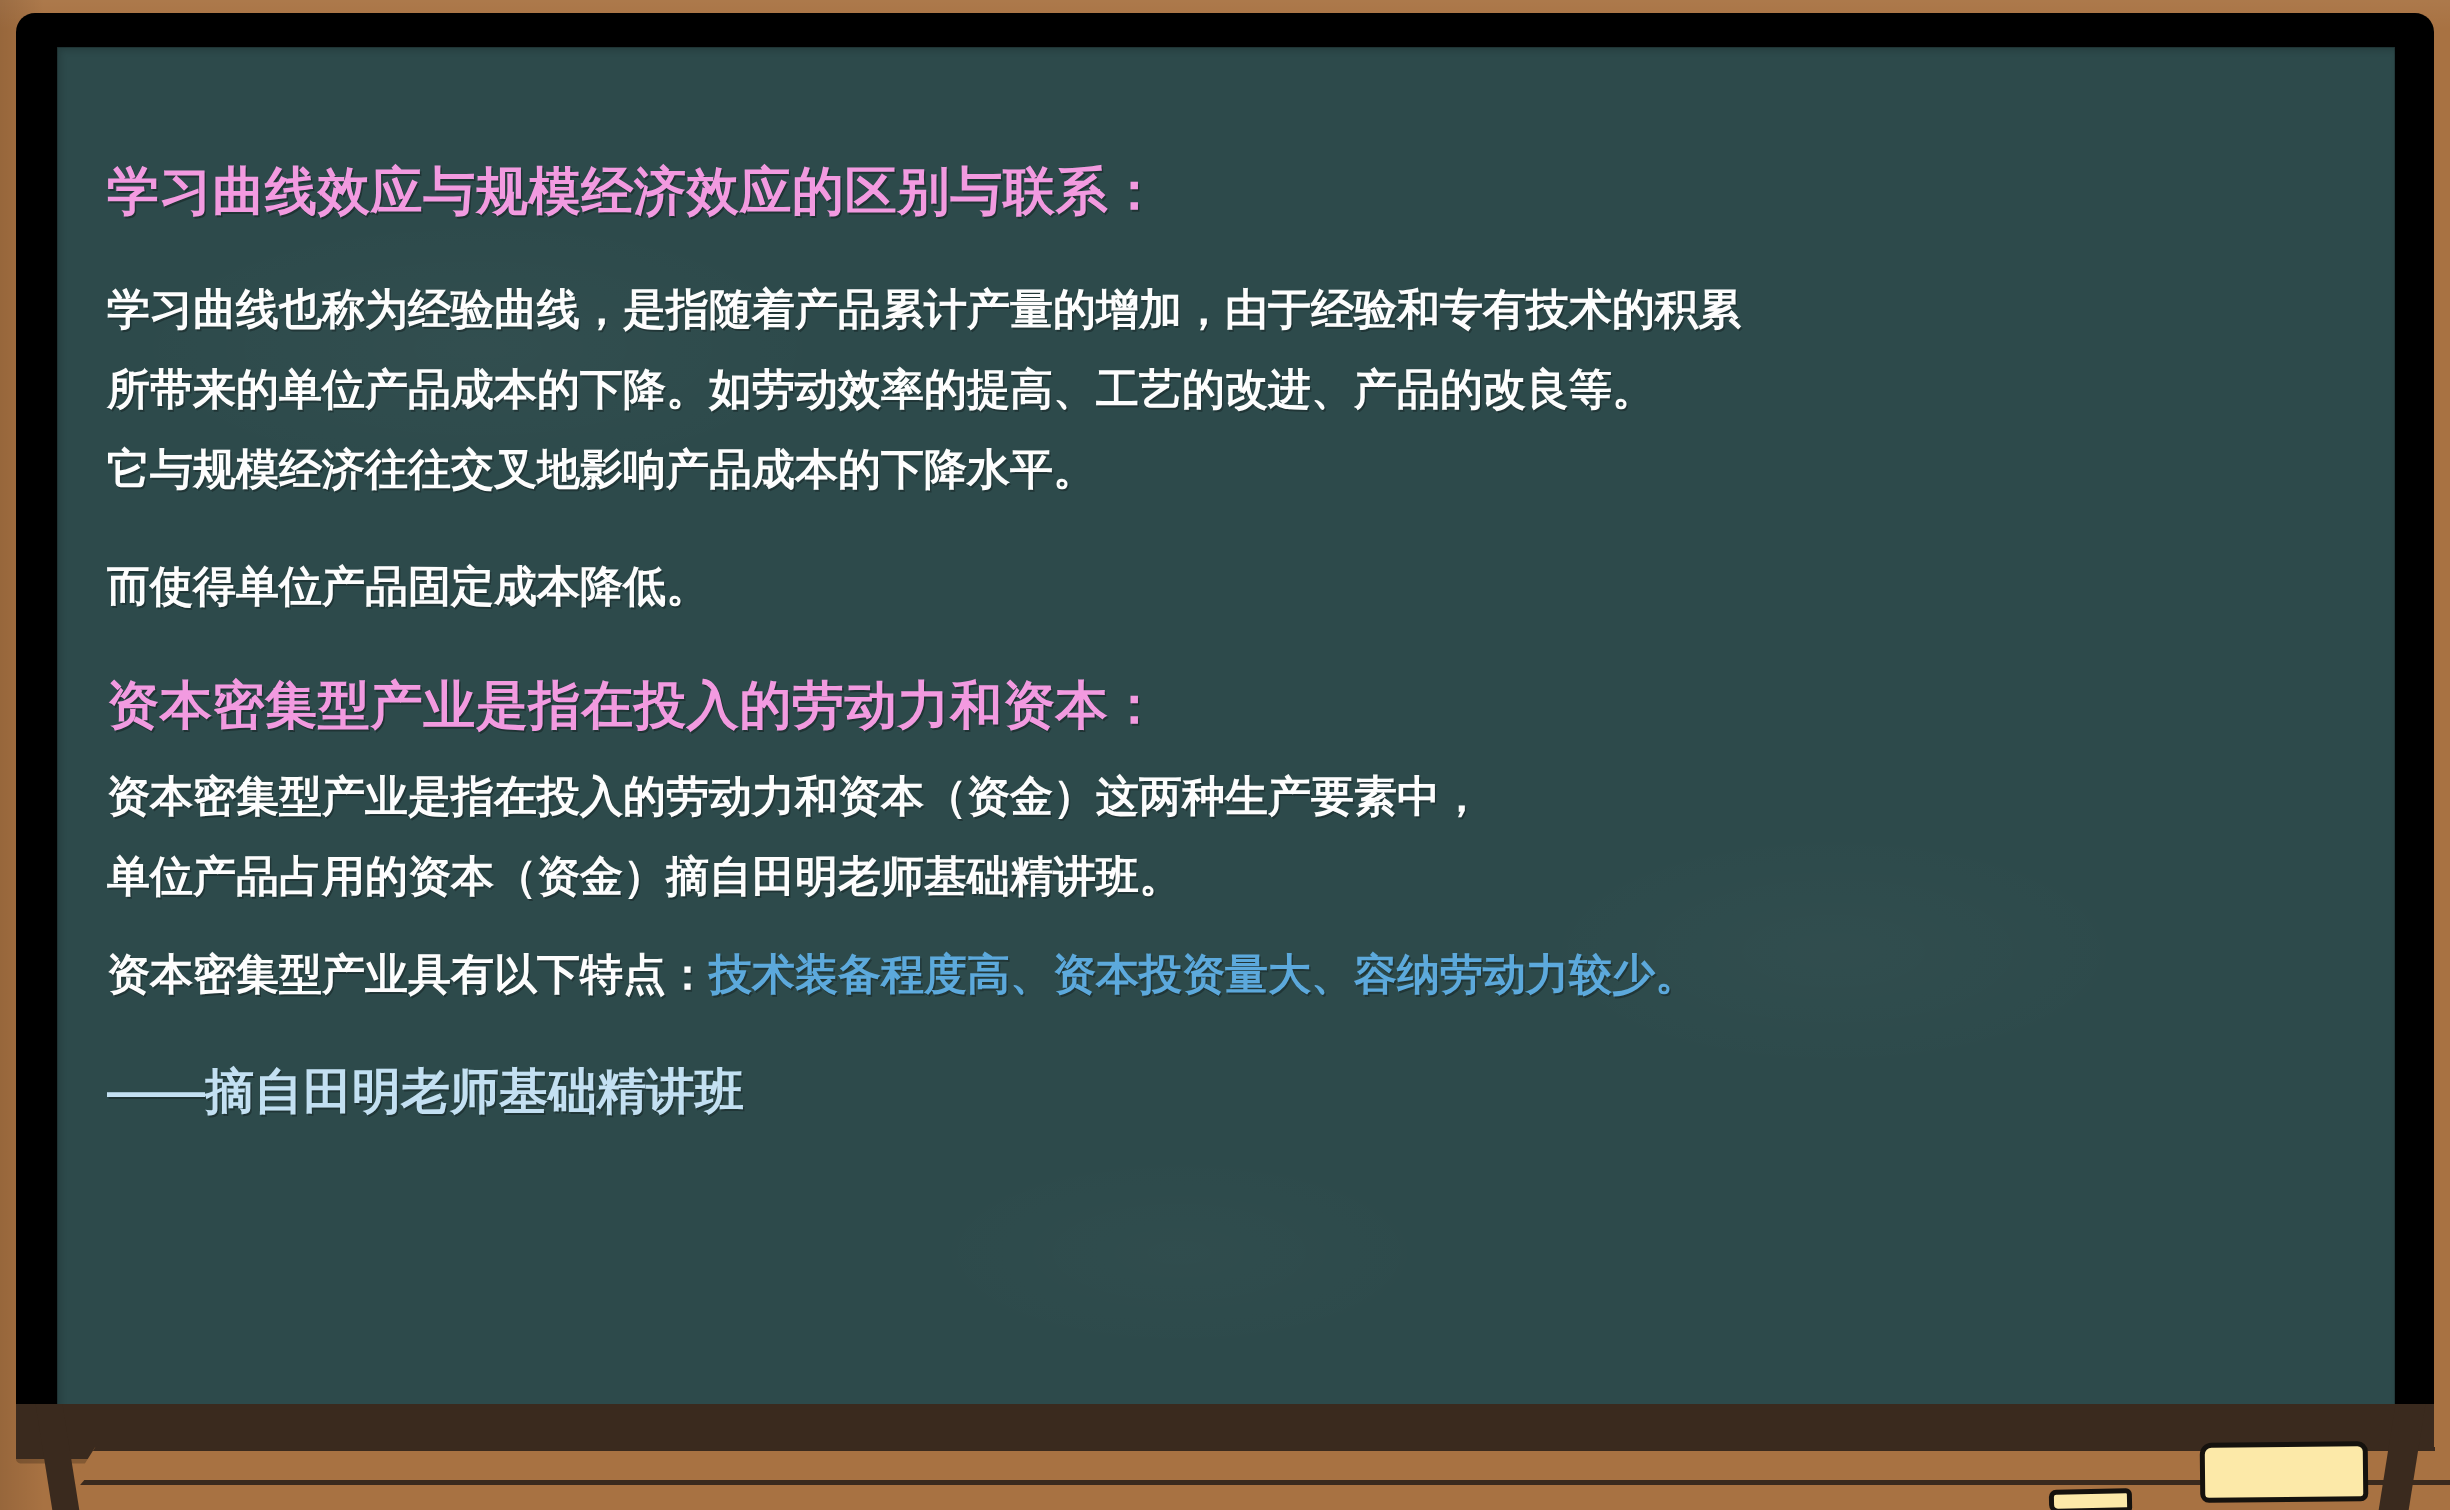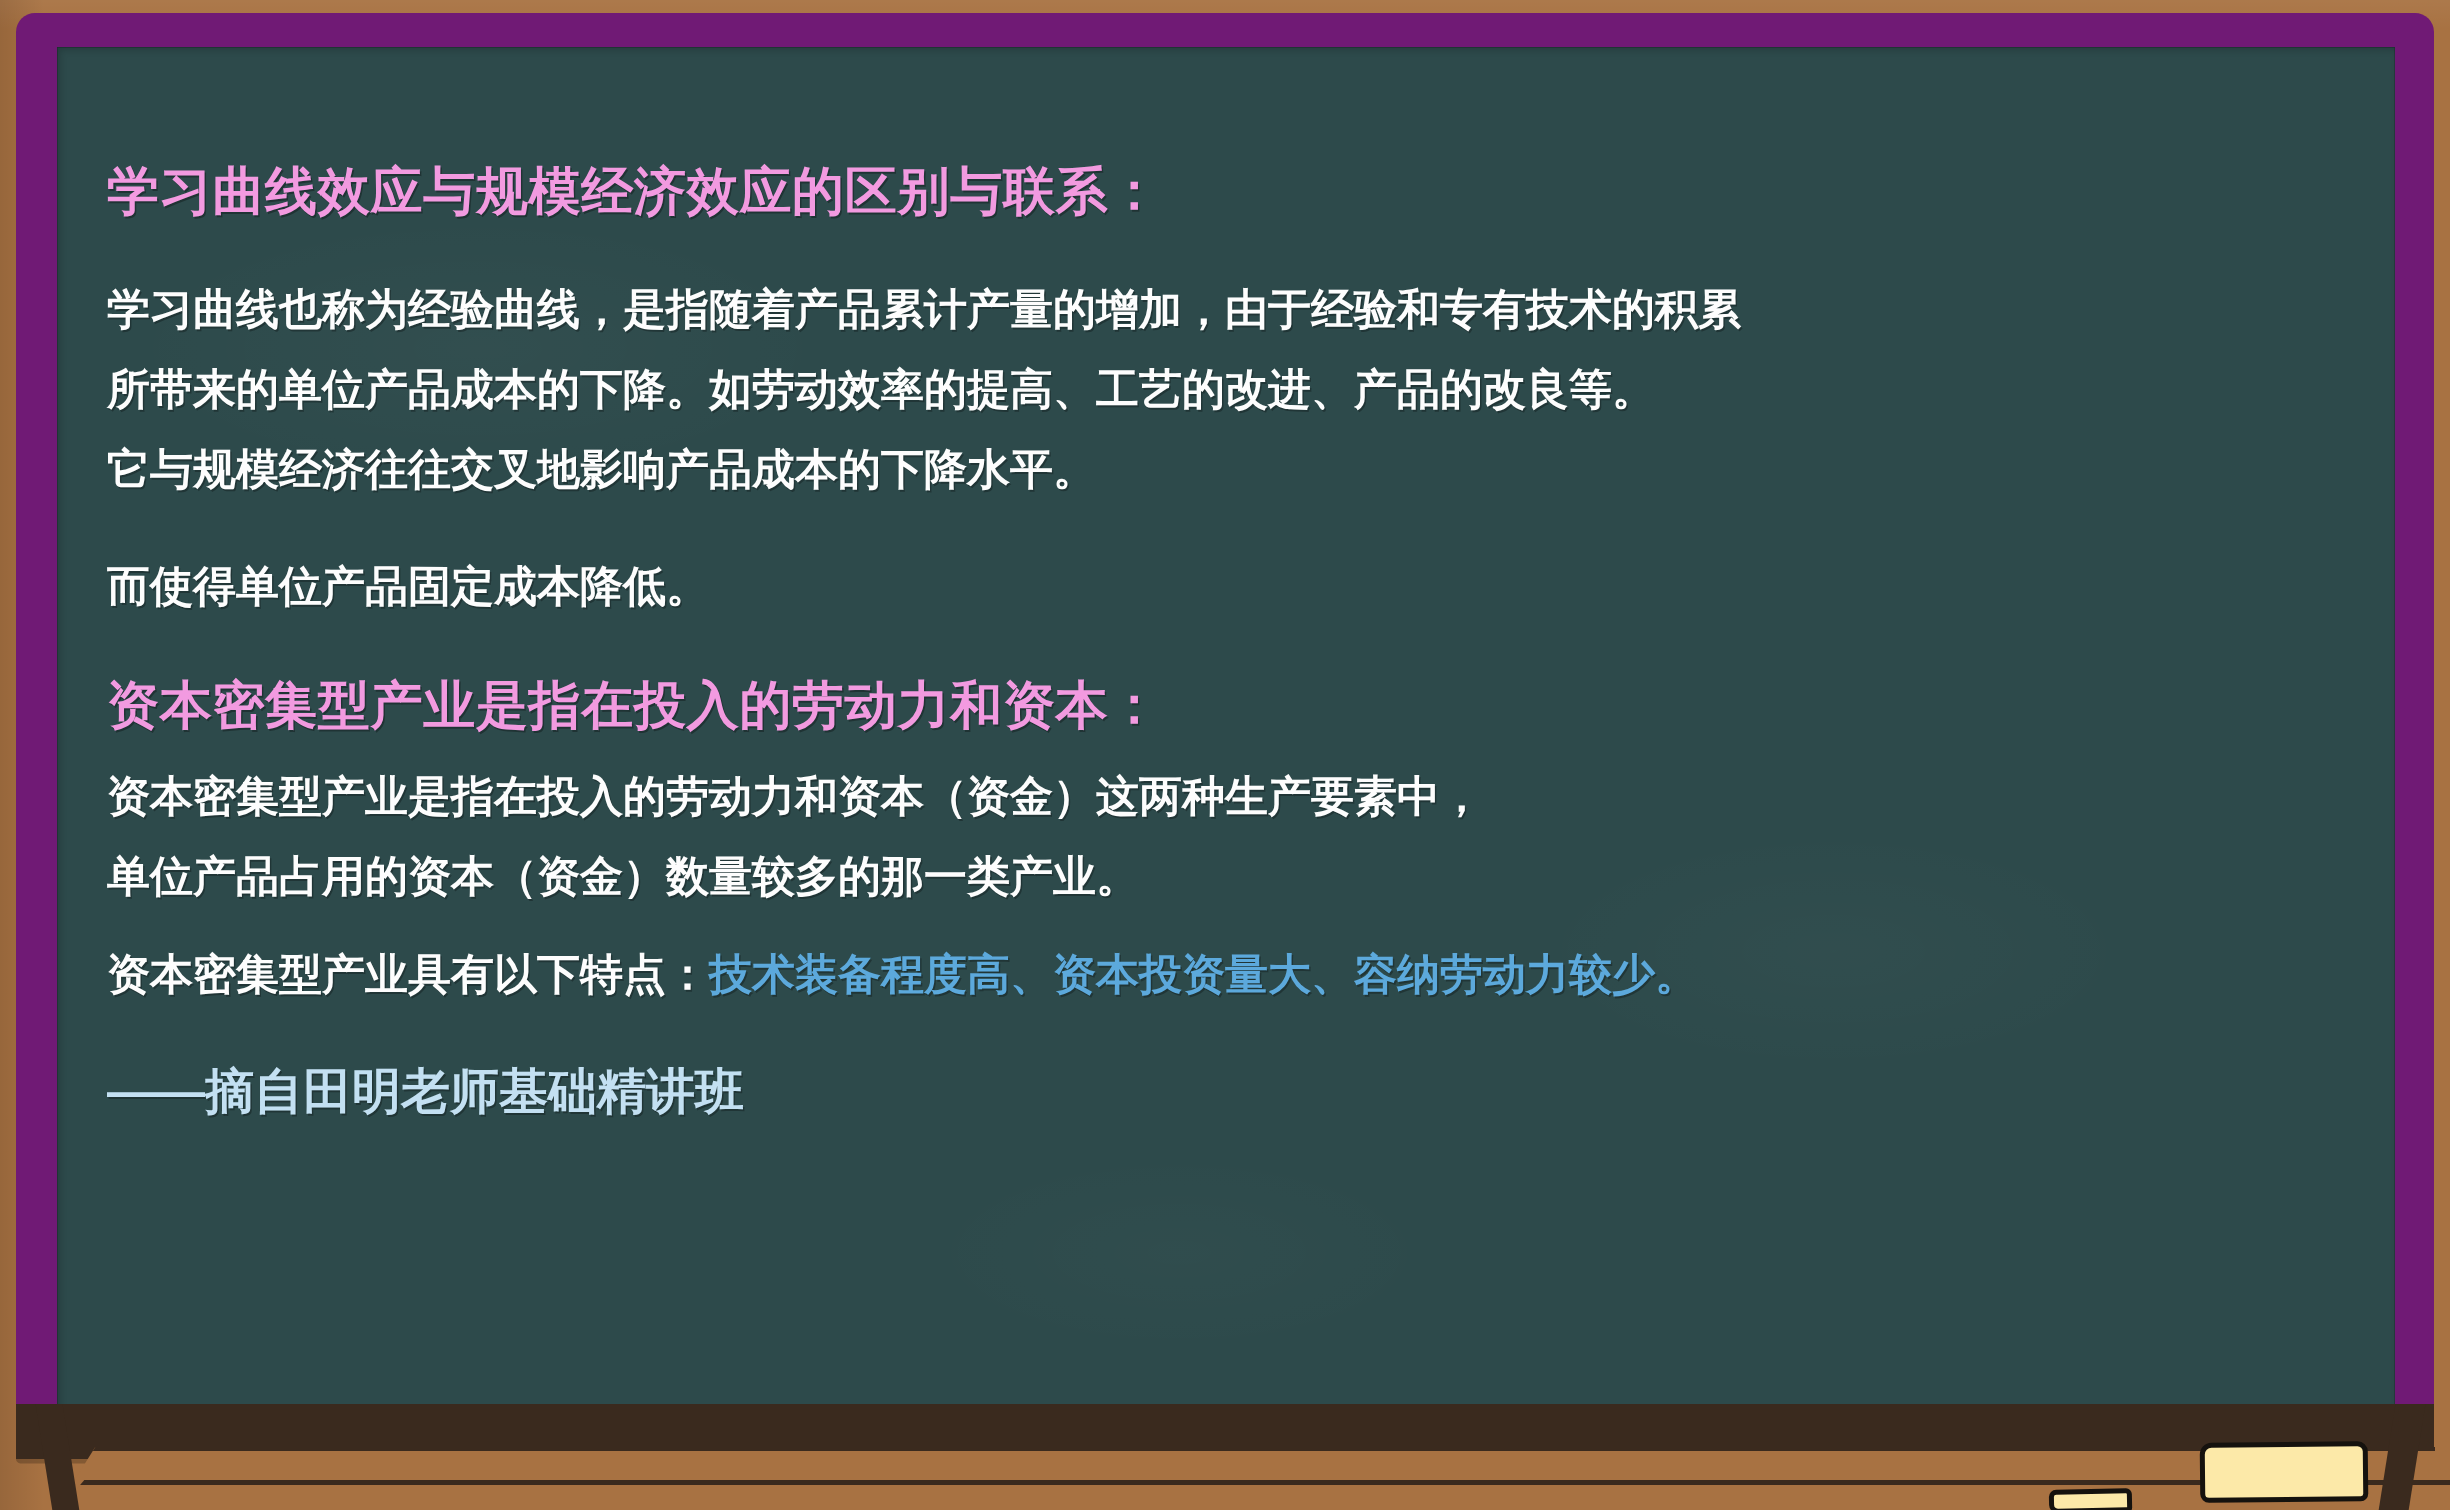--- a/index.html
+++ b/index.html
@@ -31,21 +31,21 @@
     pointer-events: none;
   }
 
   
   #frame {
     position: absolute;
     left: 16px;
     top: 13.3px;
     width: 2418px;
     height: 1446px;
-    background: #701a75;
+    background: #000000;
     border-radius: 19px 19px 4.4px 4.4px;
     box-shadow: 0 4.4px 0 rgba(0,0,0,0.22);
   }
 
   
   #board {
     position: absolute;
     left: 41px;
     top: 34px;
     width: 2338px;
@@ -222,21 +222,21 @@
 
       <div class="gap-xl"></div>
 
       <div class="heading">资本密集型产业是指在投入的劳动力和资本：</div>
 
       <div class="gap-md"></div>
 
       <div class="body-line">资本密集型产业是指在投入的劳动力和资本（资金）这两种生产要素中，</div>
       <div class="line-gap"></div>
 
-      <div class="body-line">单位产品占用的资本（资金）数量较多的那一类产业。</div>
+      <div class="body-line">单位产品占用的资本（资金）摘自田明老师基础精讲班。</div>
 
       <div class="gap-lg"></div>
 
       <div class="body-line"><span>资本密集型产业具有以下特点：</span><span class="accent">技术装备程度高、资本投资量大、容纳劳动力较少。</span></div>
 
       <div class="gap-xl"></div>
 
       <div class="attribution-row">
         <div class="attribution">——摘自田明老师基础精讲班</div>
       </div>

